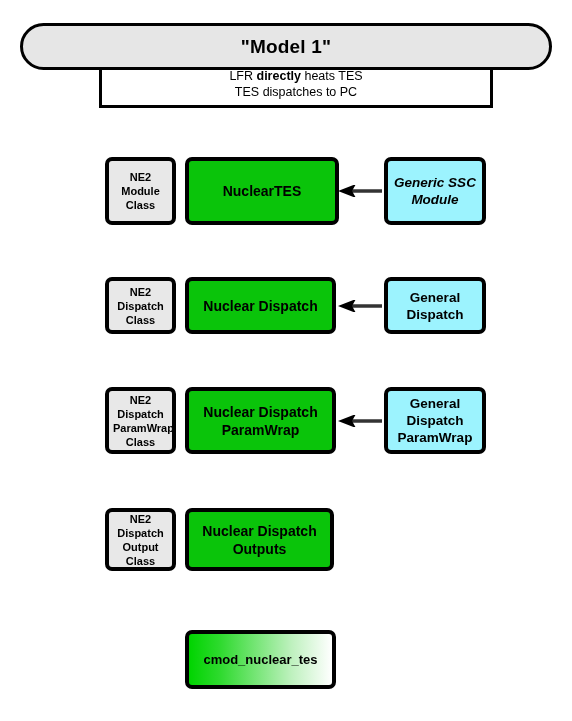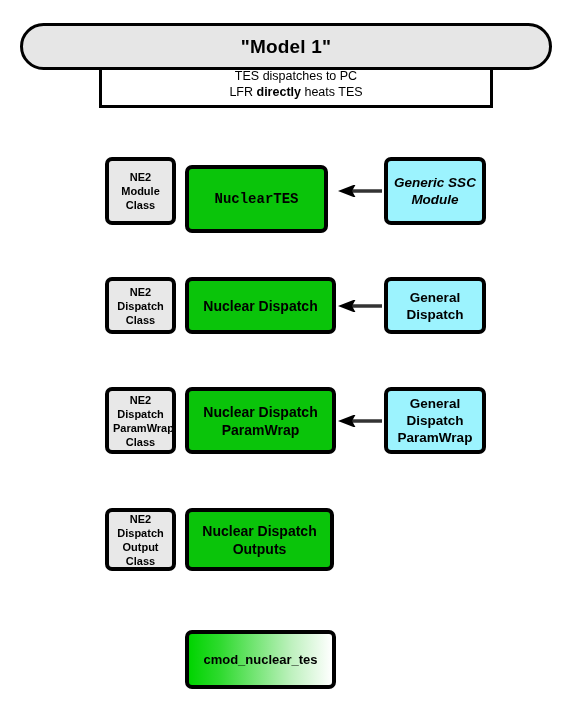--- a/index.html
+++ b/index.html
@@ -132,32 +132,32 @@
   .arrow svg { display: block; }
 </style>
 </head>
 <body>
 
 <div id="title-banner">
   <span class="title-text">"Model 1"</span>
 </div>
 
 <div id="subtitle-box">
+  <span class="sub-line">LFR <b>directly</b> heats TES</span>
   <span class="sub-line">TES dispatches to PC</span>
-  <span class="sub-line">LFR <b>directly</b> heats TES</span>
 </div>
 
 <div class="row" style="top:157px;height:68px;">
   <div class="node class-box" style="top:0px;height:68px;">
     <span class="node-label">NE2
 Module
 Class</span>
   </div>
 
-  <div class="node impl-box" style="top:8px;height:68px;width:143px;font-family:Liberation Mono, monospace;">
+  <div class="node impl-box" style="top:0px;height:68px;width:154px;">
     <span class="node-label">NuclearTES</span>
   </div>
 
   <span class="arrow" style="left:336px;top:28px;width:48px;">
     <svg width="48" height="12" viewBox="0 0 48 12" aria-hidden="true">
       <line x1="46" y1="6" x2="16" y2="6" stroke="#333333" stroke-width="3.5"></line>
       <polygon points="2,6 20,13 16,6 20,-1" fill="#000000"></polygon>
     </svg>
   </span>
 

